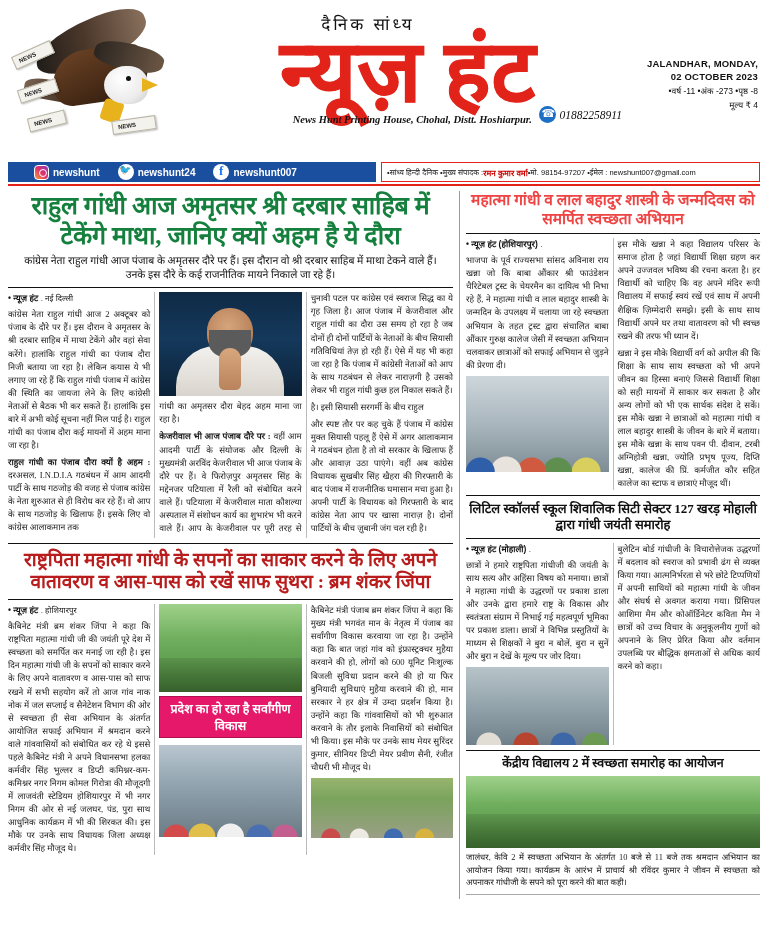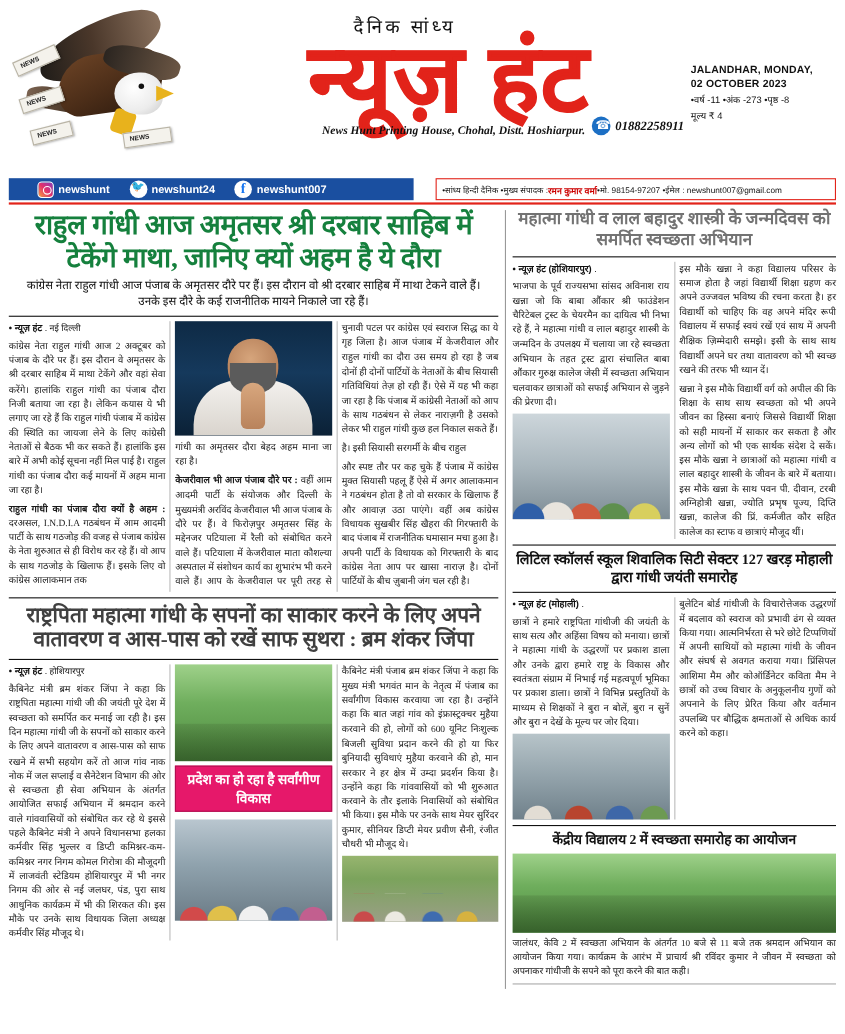--- a/index.html
+++ b/index.html
@@ -66,23 +66,23 @@
     letter-spacing: 1px; margin-top: -2px;
     -webkit-text-stroke: 1px #e2231a;
   }
   .imprint {
     font-family: "Liberation Serif", serif; font-style: italic; font-weight: bold;
     font-size: 10.5px; color: #111; margin-top: 2px; text-align: right; padding-right: 96px;
   }
   .phone-wrap { position: absolute; right: 6px; bottom: 2px; display: flex; align-items: center; gap: 4px; }
   .phone-ic { width: 17px; height: 17px; border-radius: 50%; background: #1c6fc4; position: relative; }
   .phone-ic::after { content: "\260E"; position: absolute; left: 3px; top: 1px; font-size: 11px; color: #fff; }
-  .phone-num { font-family: "Liberation Serif", serif; font-style: italic; font-weight: bold; font-size: 11.5px; color: #111; }
-
-  .date-block { flex: 0 0 132px; padding-top: 58px; padding-right: 2px; }
+  .phone-num { font-family: "Liberation Serif", serif; font-style: italic; font-weight: normal; font-size: 11.5px; color: #111; }
+
+  .date-block { flex: 0 0 132px; text-align: right; padding-top: 58px; padding-right: 2px; }
   .date-line { font-size: 9.5px; font-weight: bold; color: #111; letter-spacing: .2px; line-height: 1.35; }
   .vol-line { font-size: 8.5px; color: #111; margin-top: 2px; line-height: 1.4; }
 
   
   .social-bar { display: flex; align-items: stretch; gap: 0; height: 20px; margin-top: 2px; }
   .social-strip {
     flex: 0 0 368px; background: #1a4fa0; display: flex; align-items: center;
     gap: 2px; padding-left: 26px; position: relative;
   }
   .soc { display: flex; align-items: center; gap: 4px; margin-right: 16px; }
@@ -92,21 +92,21 @@
     background: linear-gradient(45deg,#f9a03c,#e1306c 50%,#8a3ab9);
     position: relative; border: 1px solid #fff;
   }
   .ic-ig::after { content:""; position:absolute; left:3.5px; top:3.5px; width:6px; height:6px; border:1.3px solid #fff; border-radius:50%; }
   .ic-tw { width: 16px; height: 16px; border-radius: 50%; background: #fff; position: relative; }
   .ic-tw::after { content:"\1F426"; position:absolute; left:2px; top:0px; font-size:10px; color:#1da1f2; }
   .ic-fb { width: 16px; height: 16px; border-radius: 50%; background: #fff; position: relative; }
   .ic-fb::after { content:"f"; position:absolute; left:5.5px; top:-1px; font-size:13px; font-weight:bold; font-family:"Liberation Serif",serif; color:#1877f2; }
   .editor-strip {
     flex: 1; border: 1px solid #e2231a; display: flex; align-items: center;
-    padding: 0 5px; font-size: 7.5px; color: #111; margin-left: 20px; white-space: nowrap; overflow: hidden;
+    padding: 0 5px; font-size: 7.5px; color: #111; margin-left: 5px; white-space: nowrap; overflow: hidden;
   }
   .editor-strip b { color: #c00; font-size: 8px; }
   .bar-rules { height: 3px; border-top: 2px solid #e2231a; margin-top: 2px; }
 
   
   .content { display: flex; gap: 0; margin-top: 4px; }
   .left-zone { flex: 0 0 452px; padding-right: 6px; border-right: 1px solid #999; }
   .right-zone { flex: 1; padding-left: 6px; }
 
   .hl-main {
@@ -181,25 +181,25 @@
     content:""; position:absolute; left:0; bottom:0; width:100%; height:40px;
     background:
       radial-gradient(circle at 16% 100%, #e2ddd4 0 12px, transparent 13px),
       radial-gradient(circle at 42% 100%, #b8442f 0 12px, transparent 13px),
       radial-gradient(circle at 68% 100%, #3e67a8 0 12px, transparent 13px),
       radial-gradient(circle at 90% 100%, #6d9a52 0 12px, transparent 13px);
   }
 
   .hl-mid {
     font-family: "Liberation Serif", serif; font-weight: bold; text-align: center;
-    font-size: 19px; line-height: 1.2; color: #404040; margin-top: 4px;
+    font-size: 19px; line-height: 1.2; color: #b91c1c; margin-top: 4px;
   }
   .hl-right {
     font-family: "Liberation Serif", serif; font-weight: bold; text-align: center;
-    font-size: 15.5px; line-height: 1.2; color: #737373;
+    font-size: 15.5px; line-height: 1.2; color: #ef4444;
   }
   .hl-right-sm {
     font-family: "Liberation Serif", serif; font-weight: bold; text-align: center;
     font-size: 13px; line-height: 1.2; color: #111;
   }
   .hl-right-xs {
     font-family: "Liberation Serif", serif; font-weight: bold; text-align: center;
     font-size: 12.5px; line-height: 1.2; color: #111;
   }
 

